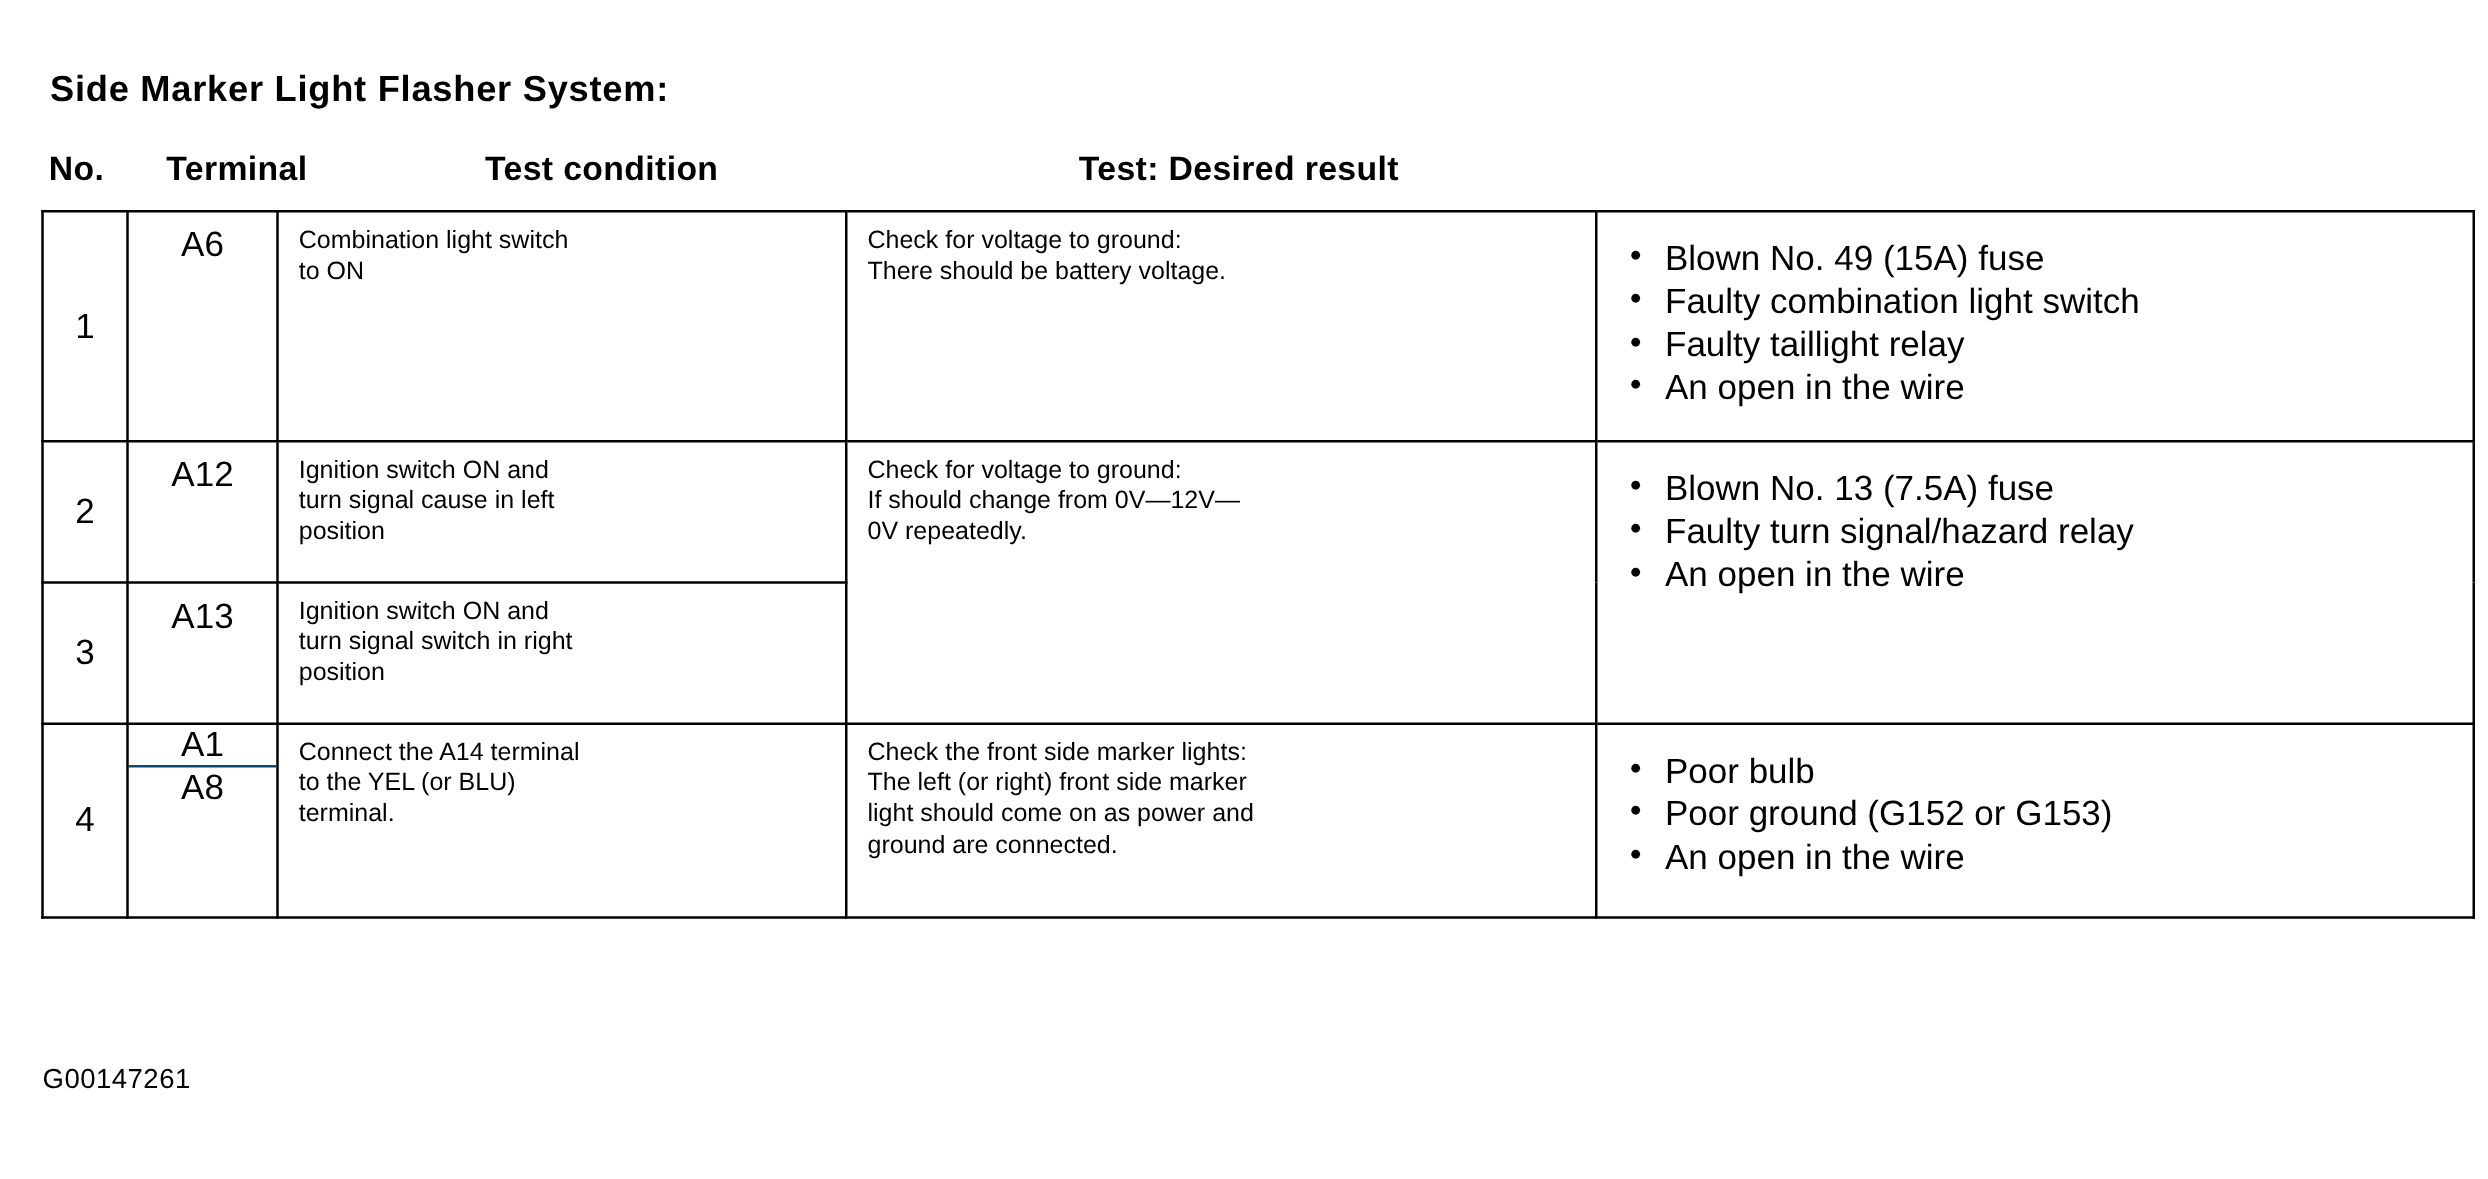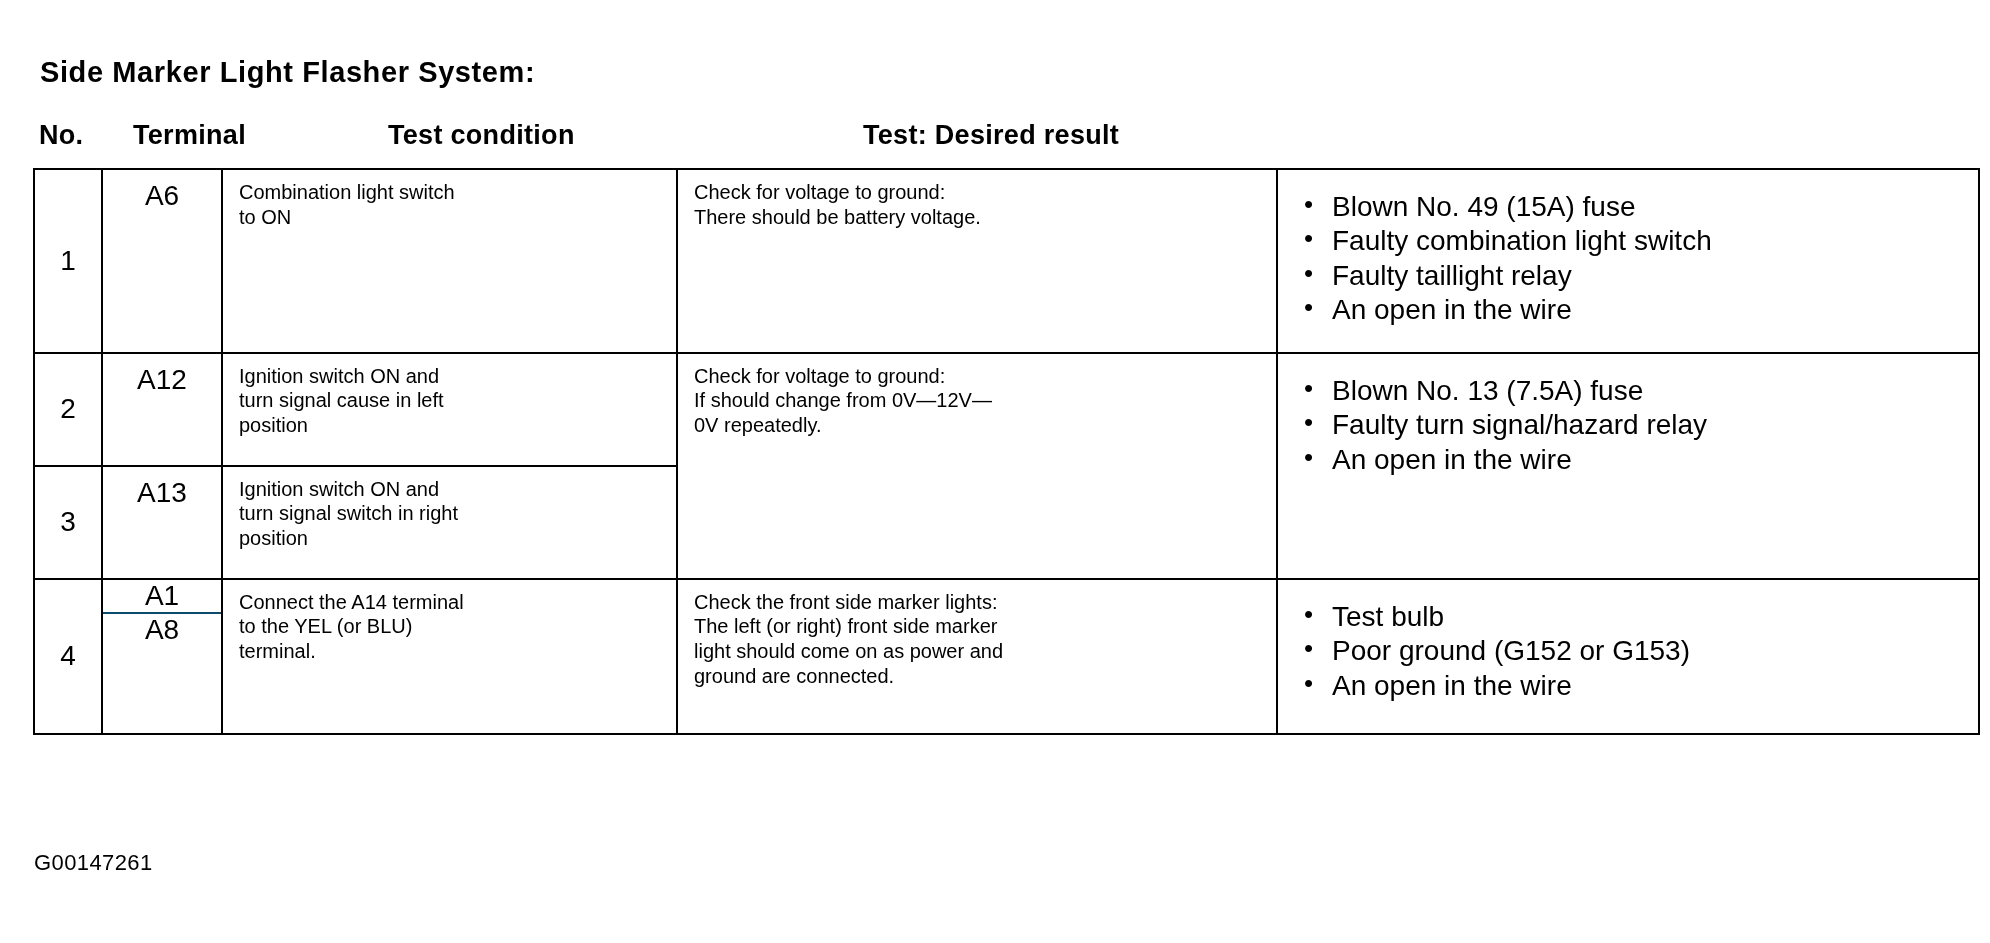--- a/index.html
+++ b/index.html
@@ -246,21 +246,21 @@
         <td>
           <div class="cell-pad">
             <span class="txt-line">Check the front side marker lights:</span>
             <span class="txt-line">The left (or right) front side marker</span>
             <span class="txt-line">light should come on as power and</span>
             <span class="txt-line">ground are connected.</span>
           </div>
         </td>
         <td>
           <ul class="causes">
-            <li>Test bulb</li>
+            <li>Poor bulb</li>
             <li>Poor ground (G152 or G153)</li>
             <li>An open in the wire</li>
           </ul>
         </td>
       </tr>
 
     </tbody>
   </table>
 
   <div class="fig-code">G00147261</div>

